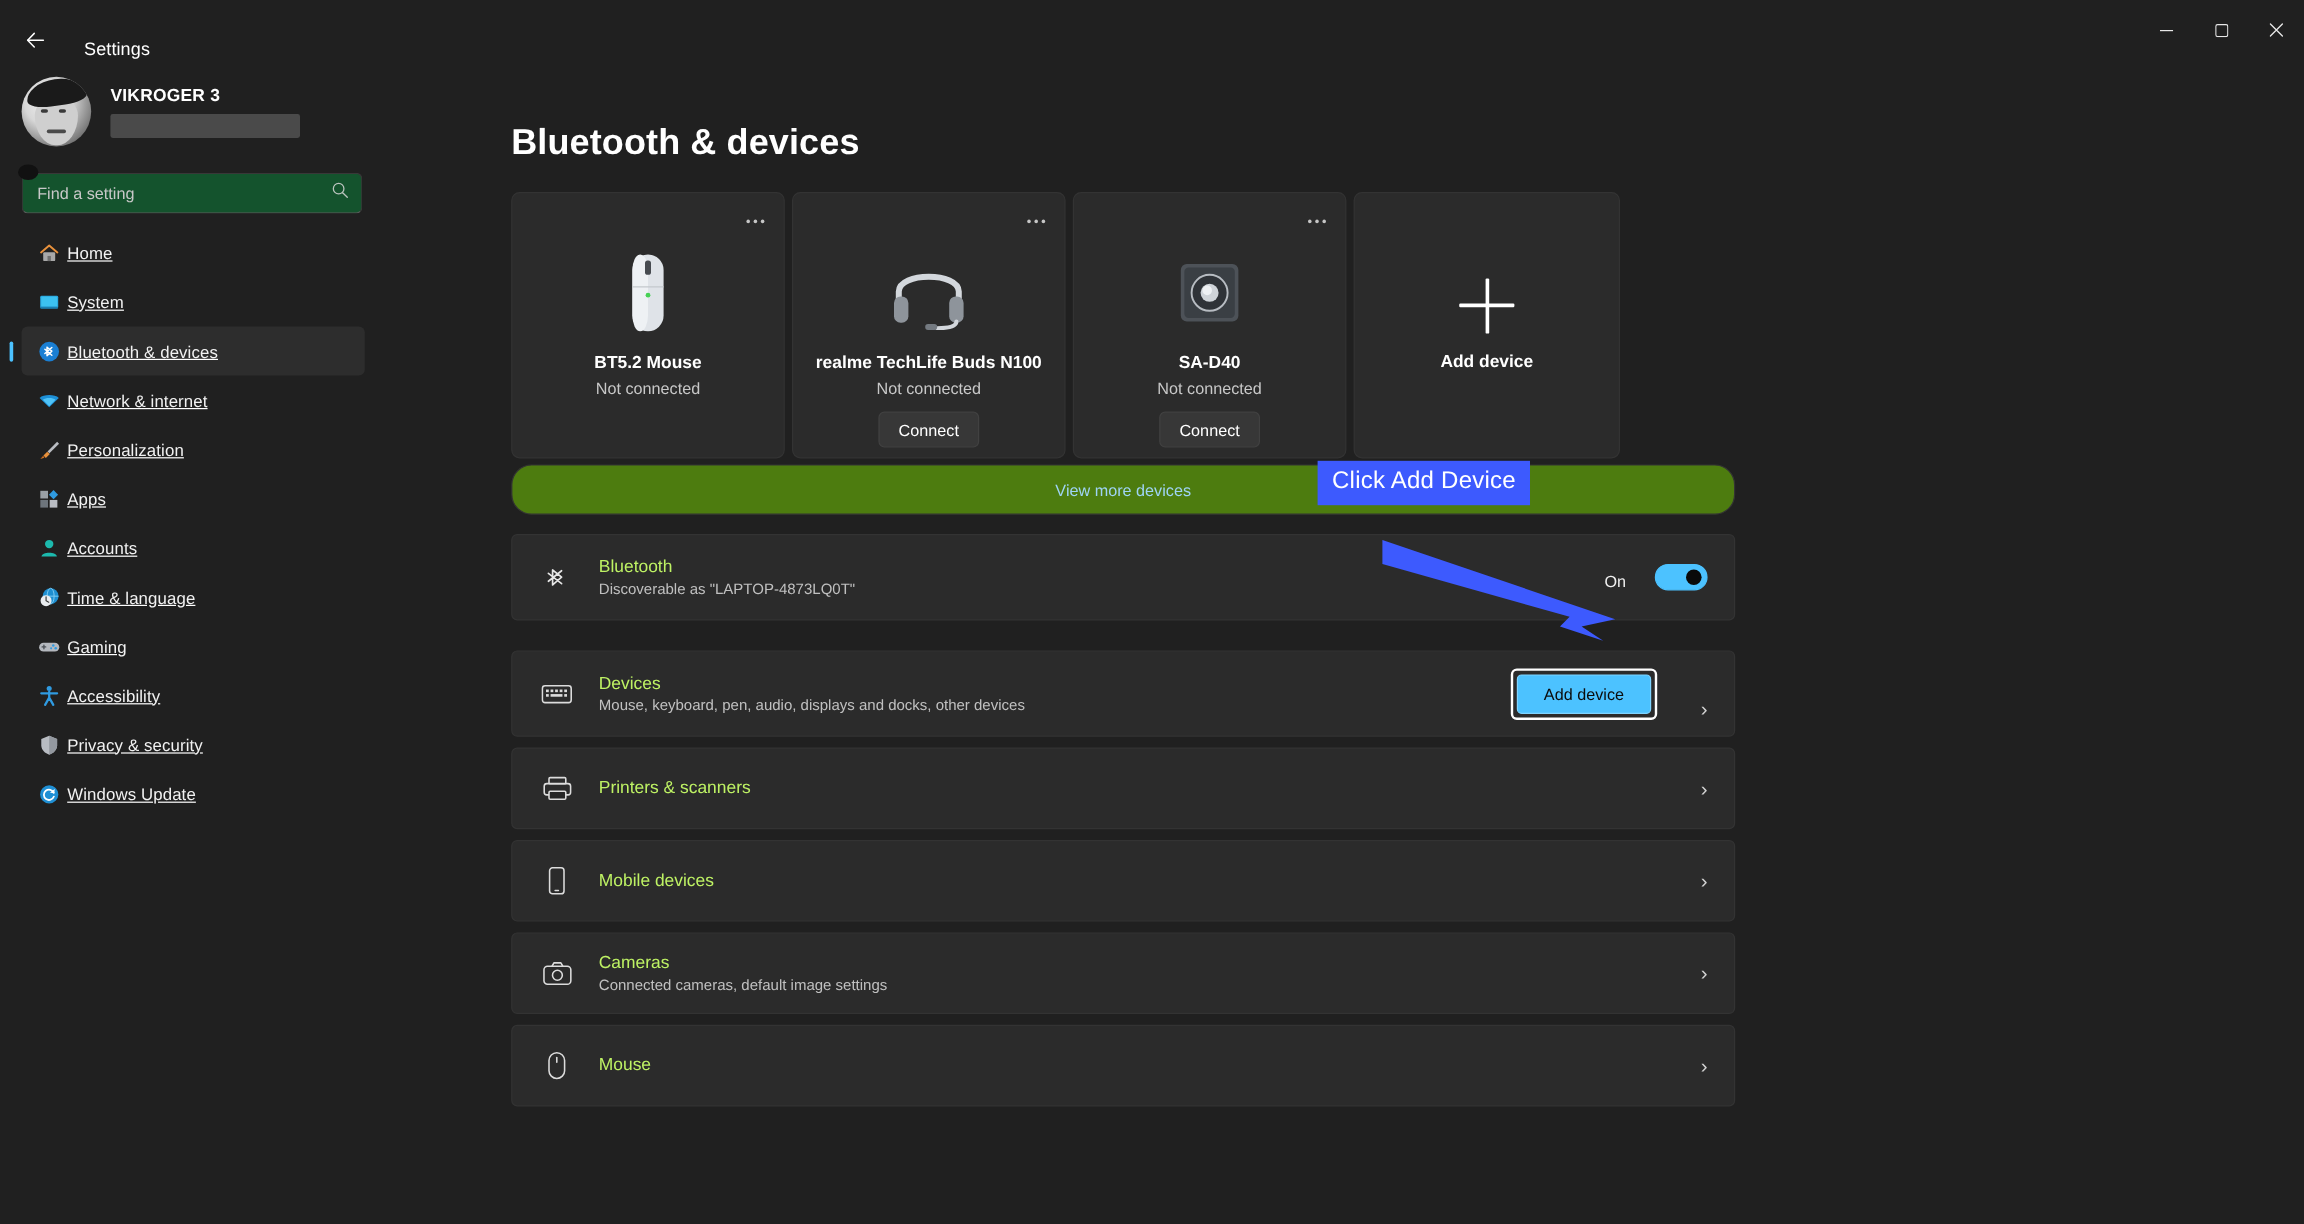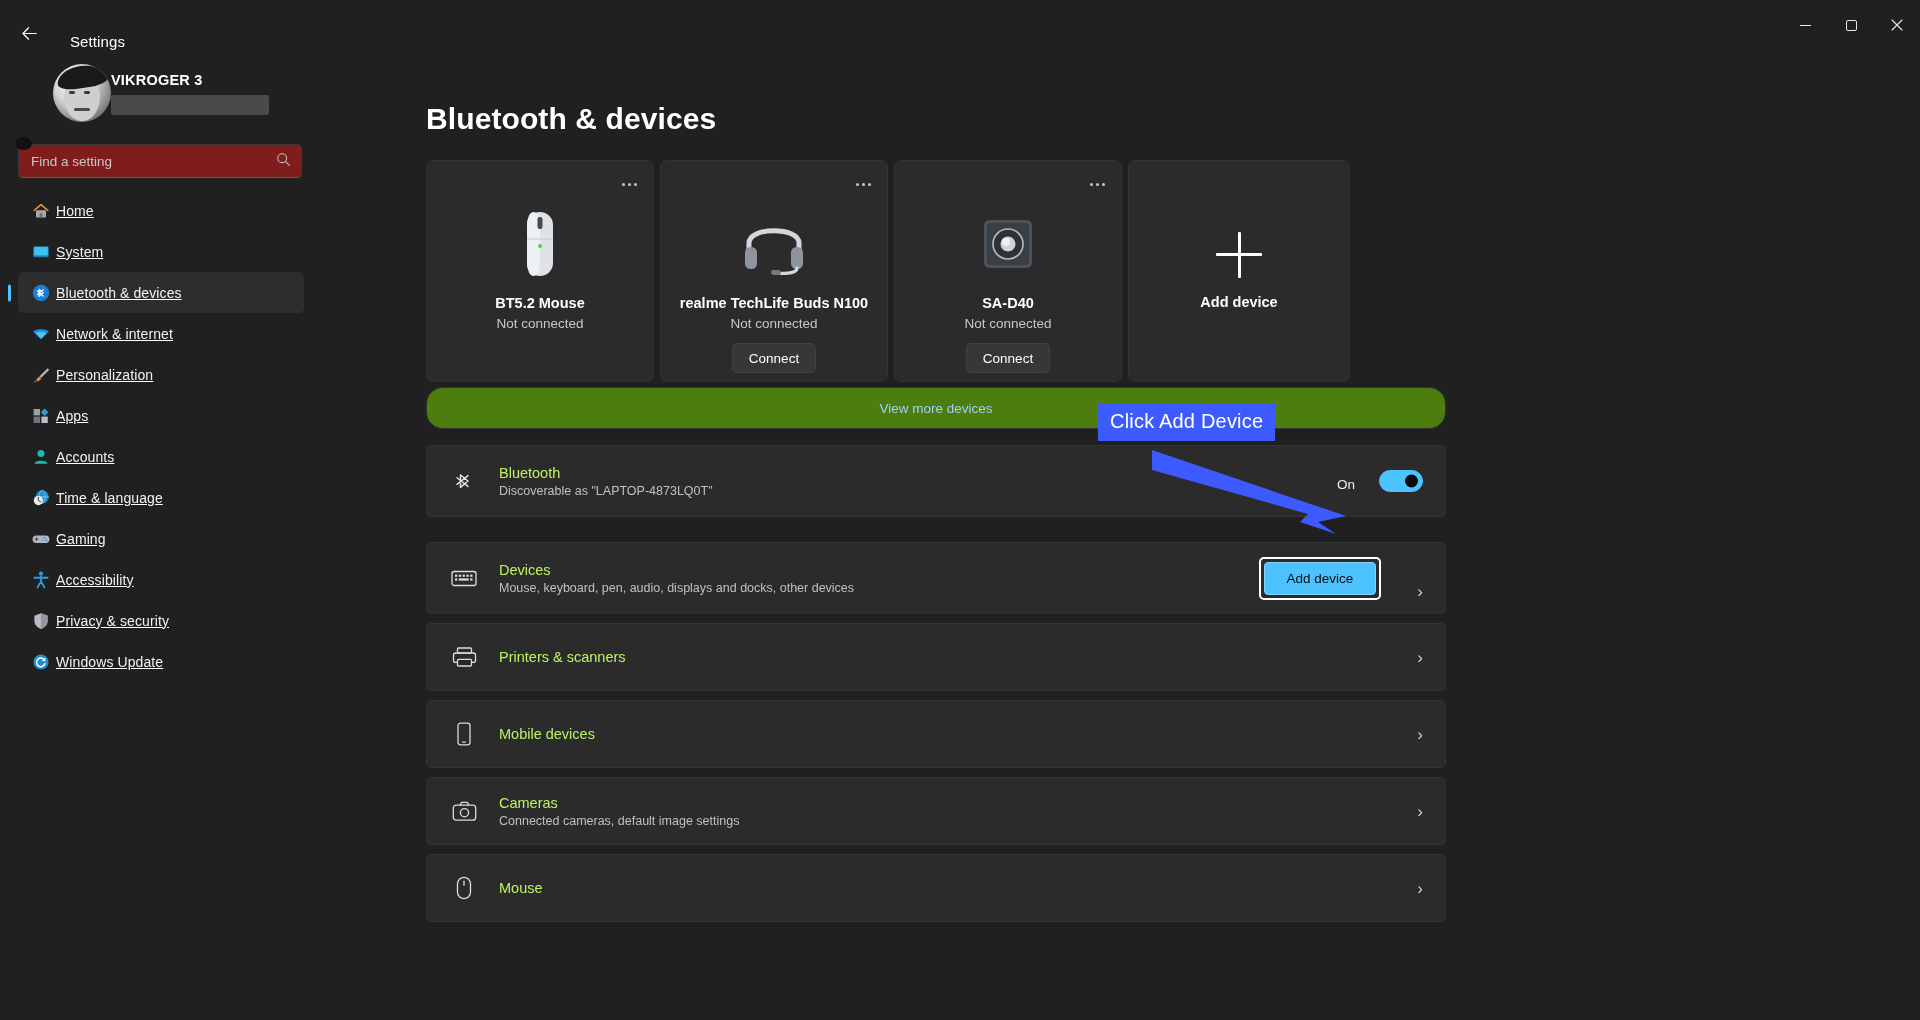--- a/index.html
+++ b/index.html
@@ -35,23 +35,22 @@
   .body { flex: 1 1 auto; display: flex; min-height: 0; }
 
   
   .sidebar {
     width: 320px; flex: 0 0 320px;
     background: #202020;
     padding: 0 16px 0 0;
     overflow: hidden;
   }
   .account {
-    display: flex; align-items: center; 
+    display: flex; align-items: center; gap: 16px;
     padding: 14px 0 14px 18px;
-    justify-content: center;
   }
   .avatar {
     width: 58px; height: 58px; border-radius: 50%;
     background: radial-gradient(circle at 38% 36%, #f1f1f1 0%, #d7d7d7 38%, #9e9e9e 60%, #3a3a3a 100%);
     position: relative; overflow: hidden; flex: 0 0 58px;
   }
   .avatar .hat {
     position: absolute; left: 4px; top: 2px; width: 50px; height: 22px;
     background: #1a1a1a; border-radius: 50% 50% 38% 38% / 70% 70% 30% 30%;
     transform: rotate(-8deg);
@@ -70,21 +69,21 @@
   }
   .acct-text { display: flex; flex-direction: column; gap: 7px; }
   .acct-name { font-size: 14.5px; font-weight: bold; color: #fff; letter-spacing: .2px; }
   .acct-mail-redact {
     width: 158px; height: 20px; border-radius: 2px;
     background: #4a4a4a;
   }
   .searchwrap {
     margin: 8px 0 12px 18px;
     width: 284px; height: 34px;
-    background: #7f1d1d;
+    background: #14532d;
     border: 1px solid #383838;
     border-bottom: 1px solid #5c5c5c;
     border-radius: 5px;
     display: flex; align-items: center; padding: 0 10px 0 12px;
     position: relative;
   }
   .searchwrap .placeholder { font-size: 13.5px; color: #c8c8c8; flex: 1; }
   .searchwrap .sicon { opacity: .85; }
   .searchwrap .cursor-blob {
     position: absolute; left: -4px; top: -8px; width: 17px; height: 13px;
@@ -181,21 +180,21 @@
   }
   .addbtn-inner {
     background: #4cc2ff; color: #0b0b0b;
     border: 1px solid #7fd4ff; border-radius: 4px;
     height: 33px; padding: 0 22px; font-size: 13.5px; font-family: inherit;
     display: flex; align-items: center; cursor: pointer;
   }
 
   
   .annotation {
-    position: absolute; left: 1098px; top: 404px;
+    position: absolute; left: 1098px; top: 384px;
     background: #3d5afe; color: #ffffff;
     font-size: 20px; padding: 6px 12px 8px 12px;
     white-space: nowrap; z-index: 40; letter-spacing: .2px;
   }
   .annot-arrow { position: absolute; left: 1150px; top: 430px; z-index: 39; pointer-events: none; }
 </style>
 </head>
 <body>
 
 <div id="app">

